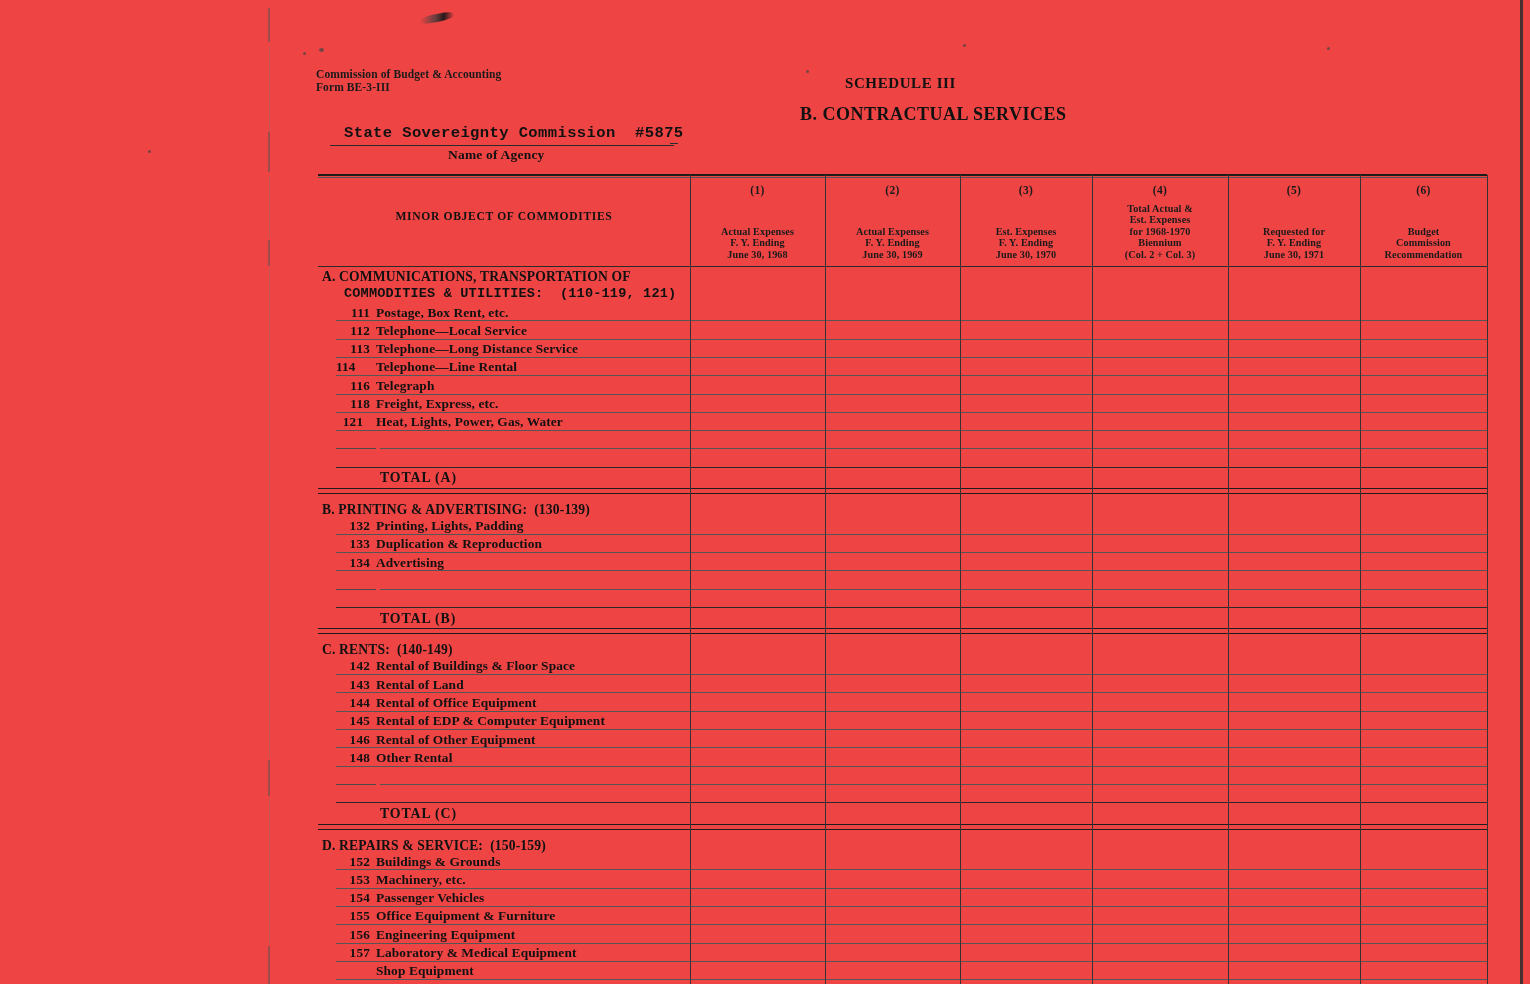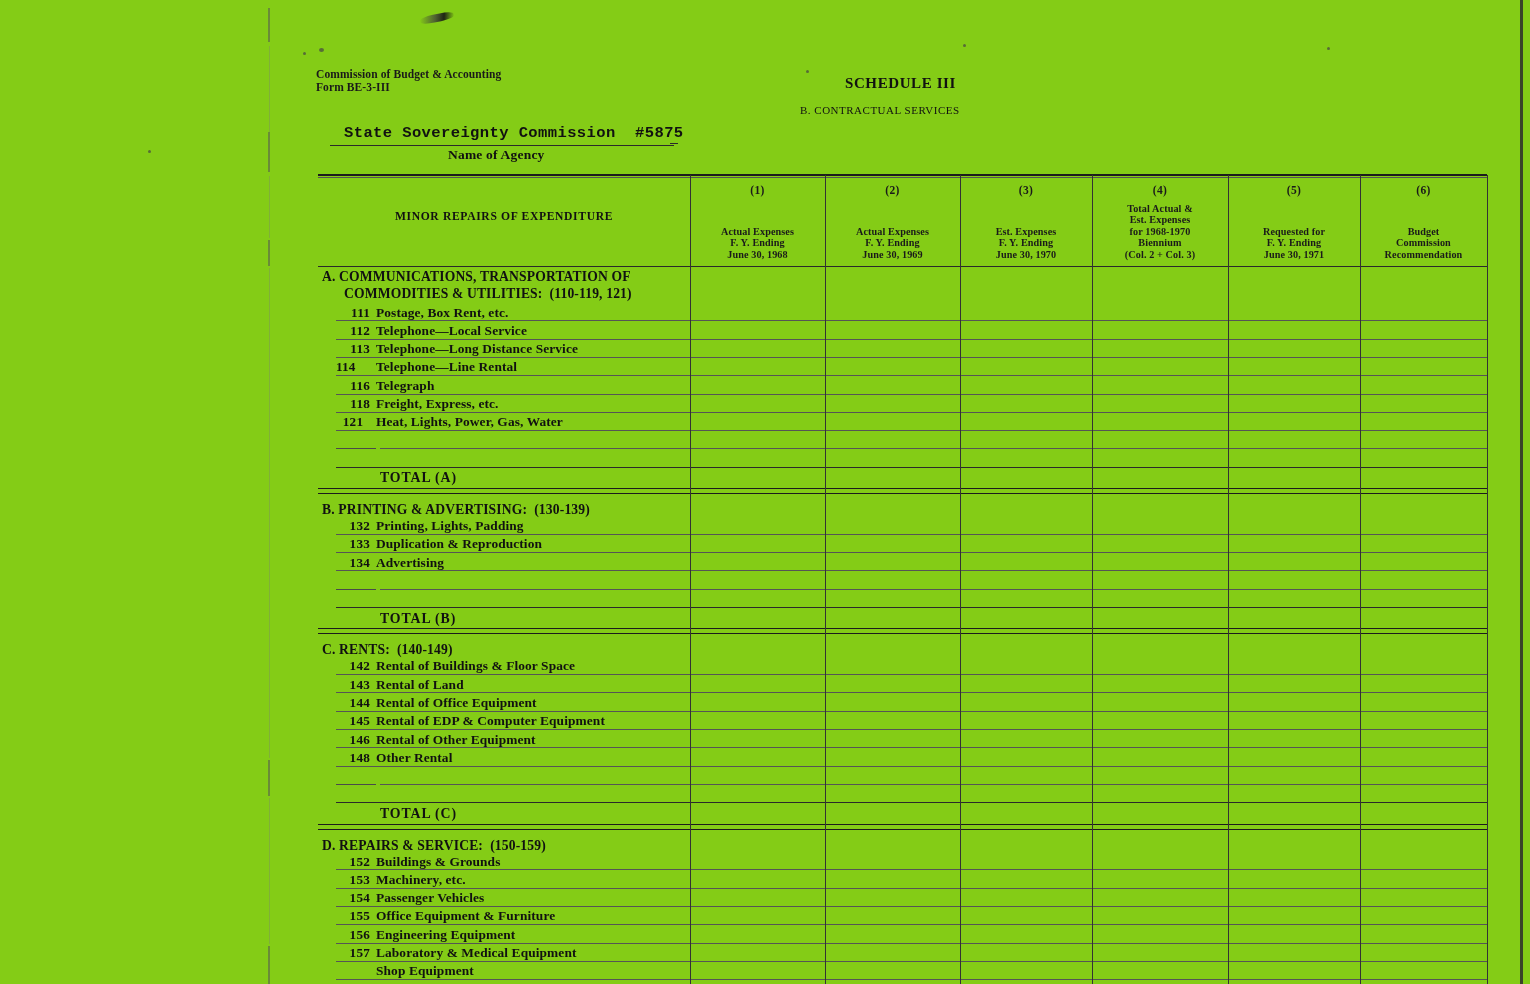--- a/index.html
+++ b/index.html
@@ -8,21 +8,21 @@
     width:1530px;height:984px;
     background:#ffffff;
     font-family:"Liberation Serif", serif;
     color:#111;
     overflow:hidden;
     position:relative;
   }
   
   .page{
     position:absolute;inset:0;
-    background:#84cc16;
+    background:#ef4444;
   }
   
   .edge-line{
     position:absolute;top:0;width:3px;height:984px;
     background:#2b2b2b;opacity:.85;
   }
   .edge-right{left:1520px;}
   .margin-tick{
     position:absolute;left:268px;width:2px;background:#555;opacity:.55;
   }
@@ -43,21 +43,21 @@
     font-size:11.5px;line-height:12.5px;font-weight:bold;
     letter-spacing:.1px;
     color:#1a1a1a;
   }
   .sched{
     position:absolute;left:845px;top:75px;
     font-size:15px;font-weight:bold;letter-spacing:.6px;
   }
   .schedsub{
     position:absolute;left:800px;top:104px;
-    font-size:11px;font-weight:normal;letter-spacing:.5px;
+    font-size:18px;font-weight:bold;letter-spacing:.5px;
   }
   .agency{
     position:absolute;left:344px;top:124px;
     font-family:"Liberation Mono", monospace;
     font-size:15.5px;font-weight:bold;letter-spacing:.4px;
     white-space:pre;
   }
   .agency-rule{
     position:absolute;left:330px;top:145px;width:344px;height:0;
     border-top:1.6px solid #2a2a2a;
@@ -147,21 +147,21 @@
   <div class="schedsub">B.  CONTRACTUAL SERVICES</div>
 
   <div class="agency">State Sovereignty Commission  #5875</div>
   <div class="agency-rule"></div>
   <div class="agency-caption">Name of Agency</div>
 
   <div class="tbl" id="tbl">
       <div class="rule-heavy" style="top: 0px; left: 0px; width: 1169px;"></div>
       <div class="rule-thin" style="top: 3px; left: 0px; width: 1169px;"></div>
       <div class="rule-med" style="top: 92px; left: 0px; width: 1169px;"></div>
-      <div class="hdr-main" style="top: 36px; left: 0px; width: 372px; text-align: center;">MINOR REPAIRS OF EXPENDITURE</div>
+      <div class="hdr-main" style="top: 36px; left: 0px; width: 372px; text-align: center;">MINOR OBJECT OF COMMODITIES</div>
       <div class="hdr-cell hdr-num" style="top: 10px; left: 372px; width: 135px; text-align: center;">(1)</div>
       <div class="hdr-cell hdr-txt" style="top: 51.8px; left: 372px; width: 135px;">
         <div>Actual Expenses</div>
         <div>F. Y. Ending</div>
         <div>June 30, 1968</div>
       </div>
       <div class="hdr-cell hdr-num" style="top: 10px; left: 507px; width: 135px; text-align: center;">(2)</div>
       <div class="hdr-cell hdr-txt" style="top: 51.8px; left: 507px; width: 135px;">
         <div>Actual Expenses</div>
         <div>F. Y. Ending</div>
@@ -187,21 +187,21 @@
         <div>F. Y. Ending</div>
         <div>June 30, 1971</div>
       </div>
       <div class="hdr-cell hdr-num" style="top: 10px; left: 1042px; width: 127px; text-align: center;">(6)</div>
       <div class="hdr-cell hdr-txt" style="top: 51.8px; left: 1042px; width: 127px;">
         <div>Budget</div>
         <div>Commission</div>
         <div>Recommendation</div>
       </div>
       <div class="sec-title" style="top: 95px; left: 4px;">A. COMMUNICATIONS, TRANSPORTATION OF</div>
-      <div class="sec-title2" style="top: 111.5px; left: 26px;">COMMODITIES &amp; UTILITIES:  (110-119, 121)</div>
+      <div class="sec-title2" style="top: 111.5px; left: 26px; font-family: Liberation Mono, monospace;">COMMODITIES &amp; UTILITIES:  (110-119, 121)</div>
       <div class="code" style="top: 130.5px; left: 18px; width: 34px; text-align: right;">111</div>
       <div class="desc" style="top: 130.5px; left: 58px;">Postage, Box Rent, etc.</div>
       <div class="rule-thin" style="top: 146.3px; left: 18px; width: 1151px;"></div>
       <div class="code" style="top: 148.8px; left: 18px; width: 34px; text-align: right;">112</div>
       <div class="desc" style="top: 148.8px; left: 58px;">Telephone—Local Service</div>
       <div class="rule-thin" style="top: 164.6px; left: 18px; width: 1151px;"></div>
       <div class="code" style="top: 167.1px; left: 18px; width: 34px; ">113</div>
       <div class="desc" style="top: 167.1px; left: 58px;">Telephone—Long Distance Service</div>
       <div class="rule-thin" style="top: 182.9px; left: 18px; width: 1151px;"></div>
       <div class="code" style="top: 185.4px; left: 18px; width: 34px; text-align: left;">114</div>

